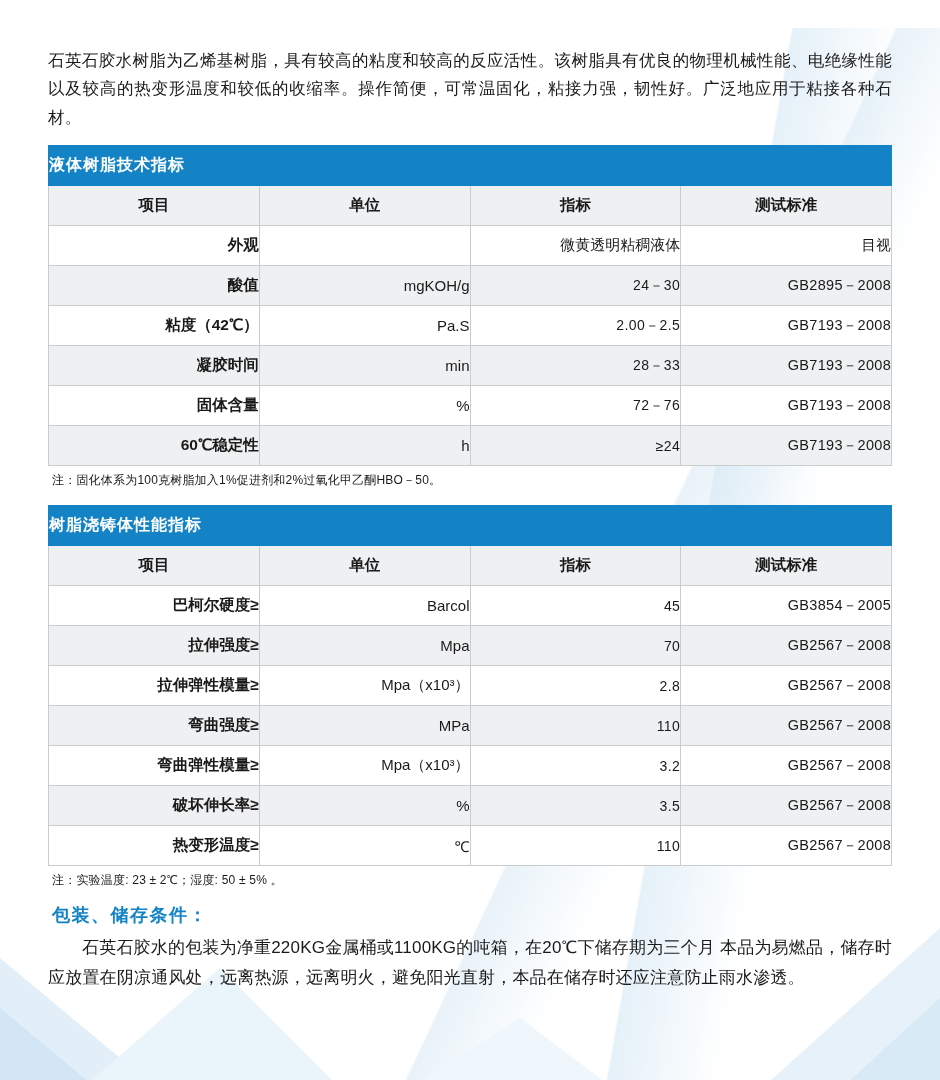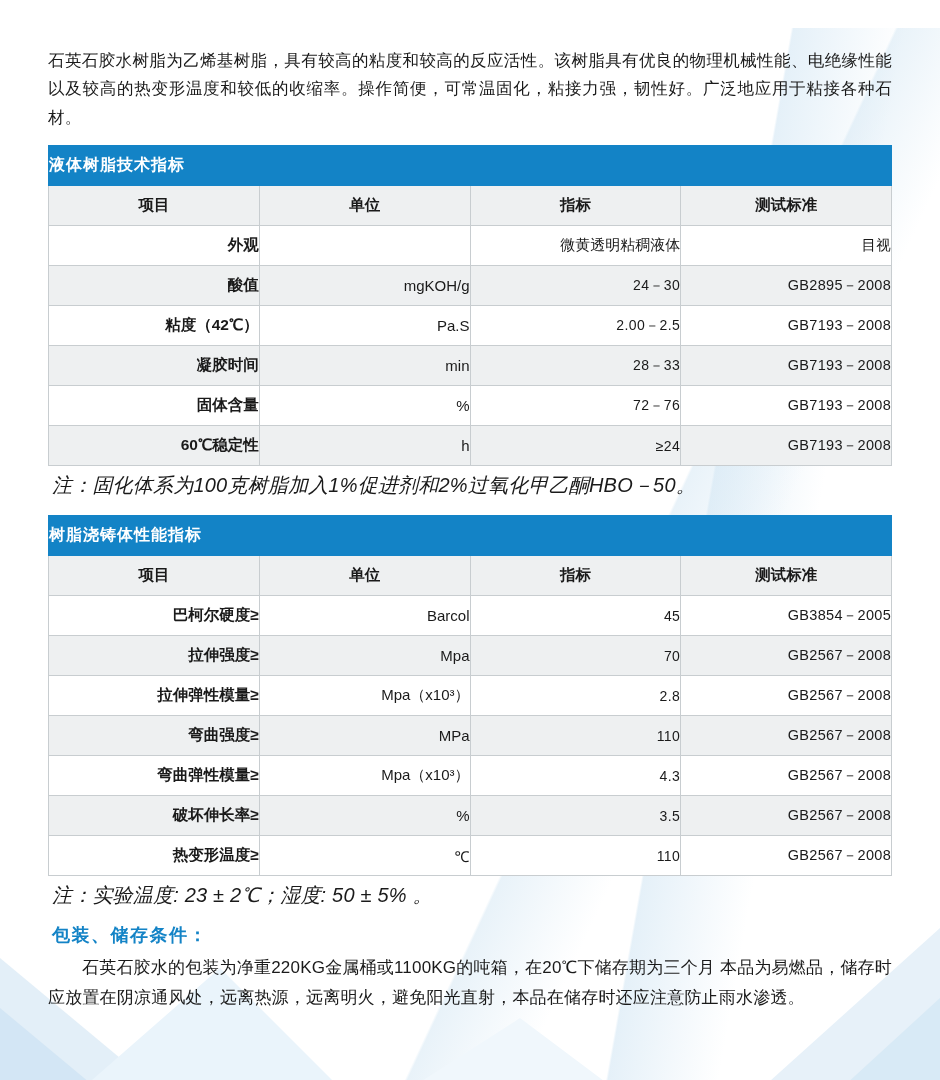--- a/index.html
+++ b/index.html
@@ -78,24 +78,23 @@
     border: 1px solid #c8cdd0;
     color: #1a1a1a;
   }
   table.spec tbody tr.odd td { background: #ffffff; text-align: right; }
   table.spec tbody tr.even td { background: #eef0f1; text-align: right; }
   table.spec td.item { font-weight: bold; font-size: 15.5px; }
   table.spec td.val-num { font-size: 14px; letter-spacing: 0.4px; }
   table.spec td.std { font-size: 14.5px; letter-spacing: 0.3px; }
 
   .note {
-    font-size: 20px;
+    font-size: 12px;
     margin: 4px 0 16px 4px;
     letter-spacing: 0.2px;
-    font-style: italic;
   }
   .note2 { margin-bottom: 14px; }
 
   .section-title {
     color: #1383c6;
     font-size: 18px;
     font-weight: bold;
     letter-spacing: 1.5px;
     margin: 6px 0 6px 4px;
   }
@@ -209,21 +208,21 @@
         </tr>
         <tr class="even">
           <td class="item">弯曲强度≥</td>
           <td>MPa</td>
           <td class="val-num">110</td>
           <td class="std">GB2567－2008</td>
         </tr>
         <tr class="odd">
           <td class="item">弯曲弹性模量≥</td>
           <td>Mpa（x10³）</td>
-          <td class="val-num">4.3</td>
+          <td class="val-num">3.2</td>
           <td class="std">GB2567－2008</td>
         </tr>
         <tr class="even">
           <td class="item">破坏伸长率≥</td>
           <td>%</td>
           <td class="val-num">3.5</td>
           <td class="std">GB2567－2008</td>
         </tr>
         <tr class="odd">
           <td class="item">热变形温度≥</td>

